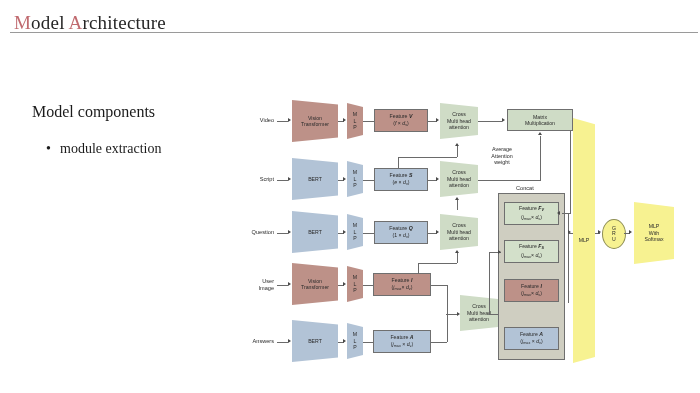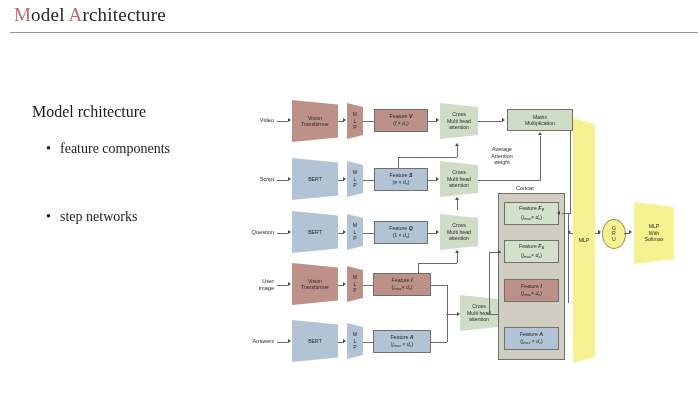--- a/index.html
+++ b/index.html
@@ -4,21 +4,21 @@
 <style>
   html,body{margin:0;padding:0;}
   body{
     width:700px;height:393px;background:#ffffff;overflow:hidden;
     font-family:"Liberation Sans", sans-serif;color:#1a1a1a;
   }
   .slide{position:relative;width:700px;height:393px;}
 
   
   .title{
-    position:absolute;left:14px;top:4px;
+    position:absolute;left:14px;top:12px;
     font-family:"Liberation Serif", serif;
     font-size:19px;letter-spacing:.2px;color:#262626;white-space:pre;
   }
   .title .cap{color:#c06a6f;}
   .title-rule{
     position:absolute;left:10px;top:32px;width:688px;height:1px;
     background:#9a9a9a;
   }
 
   
@@ -95,23 +95,22 @@
   .it{font-style:italic;font-weight:bold;}
 </style>
 </head>
 <body>
 
 <div class="slide">
 
   <div class="title"><span class="cap">M</span><span>odel </span><span class="cap">A</span><span>rchitecture</span></div>
   <div class="title-rule"></div>
 
-  <div class="components-heading">Model rchitecture</div>
-  <div class="bullet b1"><span class="dot">•</span><span>feature components</span></div>
-  <div class="bullet b3"><span class="dot">•</span><span>step networks</span></div>
+  <div class="components-heading">Model components</div>
+  <div class="bullet b1"><span class="dot">•</span><span>module extraction</span></div>
 
 
   <div class="inlabel" style="left:240px;top:117px;width:34px;">Video</div>
   <div class="inlabel" style="left:240px;top:176px;width:34px;">Script</div>
   <div class="inlabel" style="left:236px;top:229px;width:38px;">Question</div>
   <div class="inlabel" style="left:238px;top:278px;width:36px;">User
 Image</div>
   <div class="inlabel" style="left:236px;top:338px;width:38px;">Answers</div>
 
   <div class="ln lnh" style="left:277px;top:120.5px;width:11px;"></div>

